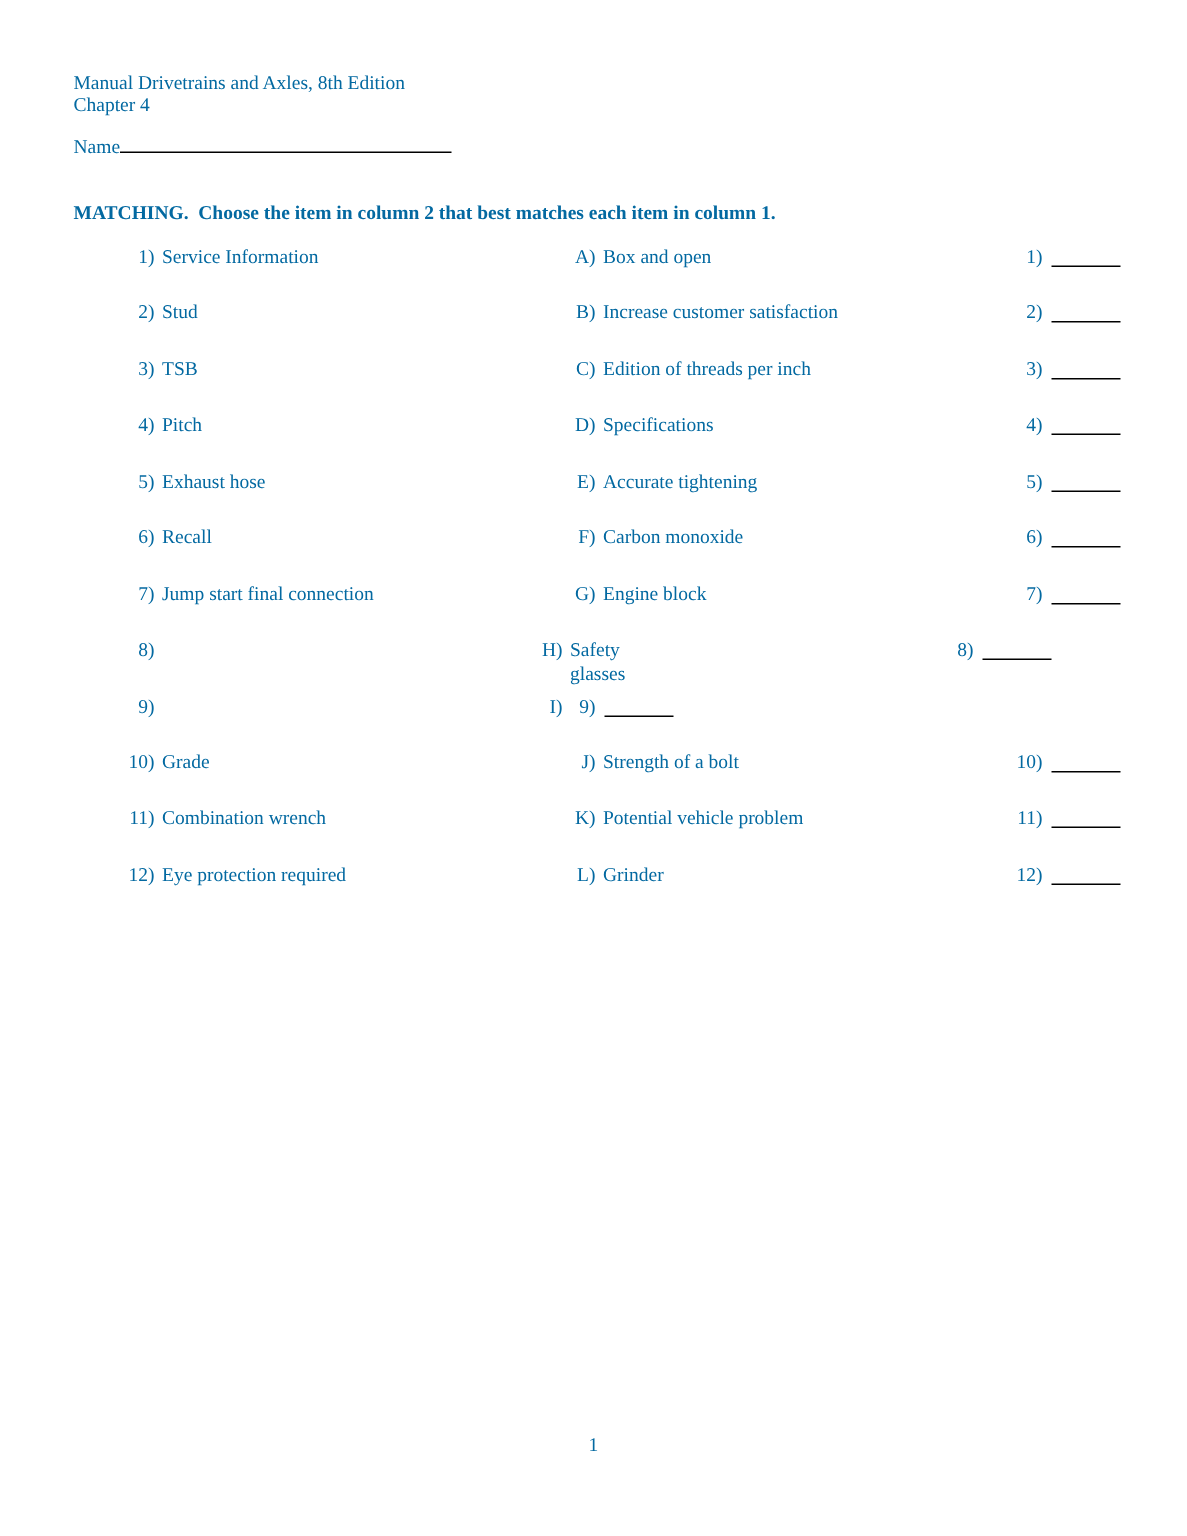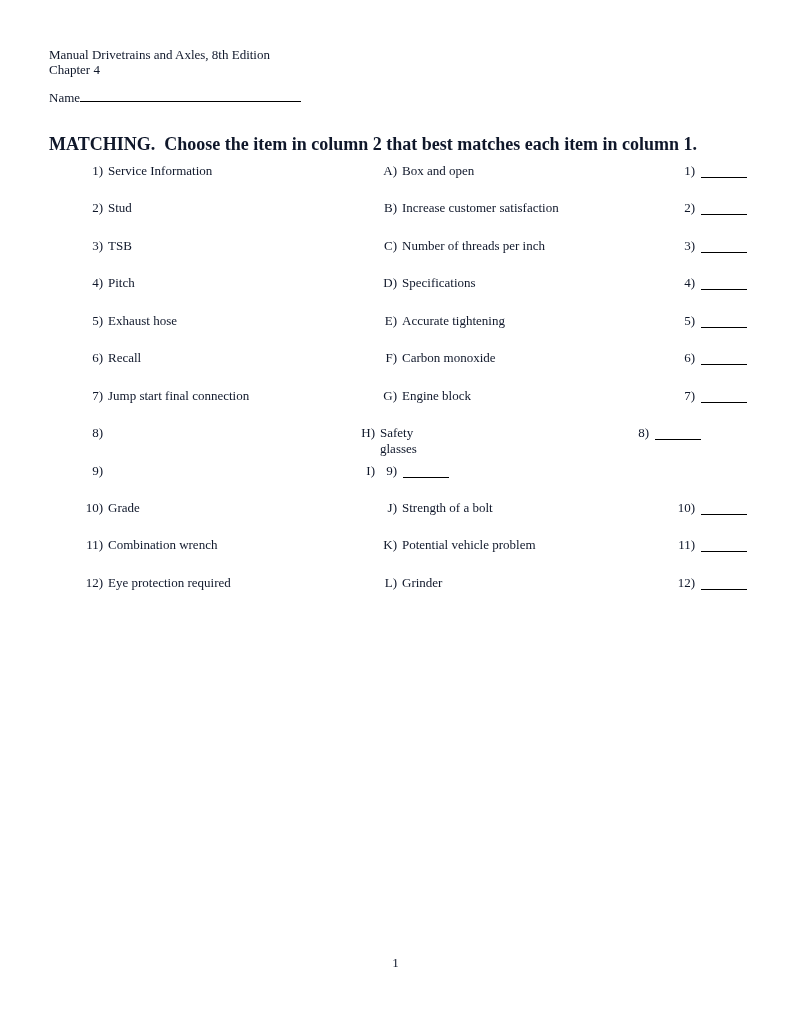--- a/index.html
+++ b/index.html
@@ -2,21 +2,21 @@
 <html><head>
 <meta charset="utf-8">
 <style>
   * { margin: 0; padding: 0; box-sizing: border-box; }
   html, body { background: #ffffff; }
   .page {
     position: relative;
     width: 791px;
     height: 1024px;
     background: #ffffff;
-    color: #0f172a;
+    color: #0369a1;
     font-family: "Liberation Serif", "DejaVu Serif", serif;
     font-size: 13px;
   }
   .header {
     position: absolute;
     left: 49px;
     top: 48px;
     line-height: 14.5px;
   }
   .name-row {
@@ -31,21 +31,21 @@
     height: 13px;
     border-bottom: 1px solid #000;
     vertical-align: baseline;
   }
   .instructions {
     position: absolute;
     left: 49px;
     top: 134px;
     font-weight: bold;
     white-space: pre-wrap;
-    font-size: 18px;
+    font-size: 13px;
   }
   .matching {
     position: absolute;
     left: 49px;
     top: 163px;
   }
   .m-row {
     display: grid;
     grid-template-columns: 54px 272px 22px 252px 46px 56px;
     height: 37.45px;
@@ -98,21 +98,21 @@
         <span class="c1text">Stud</span>
         <span class="c2letter">B)</span>
         <span class="c2text">Increase customer satisfaction</span>
         <span class="ansnum">2)</span>
         <span class="blank-cell"><span class="blank"></span></span>
       </div>
       <div class="m-row">
         <span class="c1num">3)</span>
         <span class="c1text">TSB</span>
         <span class="c2letter">C)</span>
-        <span class="c2text">Number of threads per inch</span>
+        <span class="c2text">Edition of threads per inch</span>
         <span class="ansnum">3)</span>
         <span class="blank-cell"><span class="blank"></span></span>
       </div>
       <div class="m-row">
         <span class="c1num">4)</span>
         <span class="c1text">Pitch</span>
         <span class="c2letter">D)</span>
         <span class="c2text">Specifications</span>
         <span class="ansnum">4)</span>
         <span class="blank-cell"><span class="blank"></span></span>

